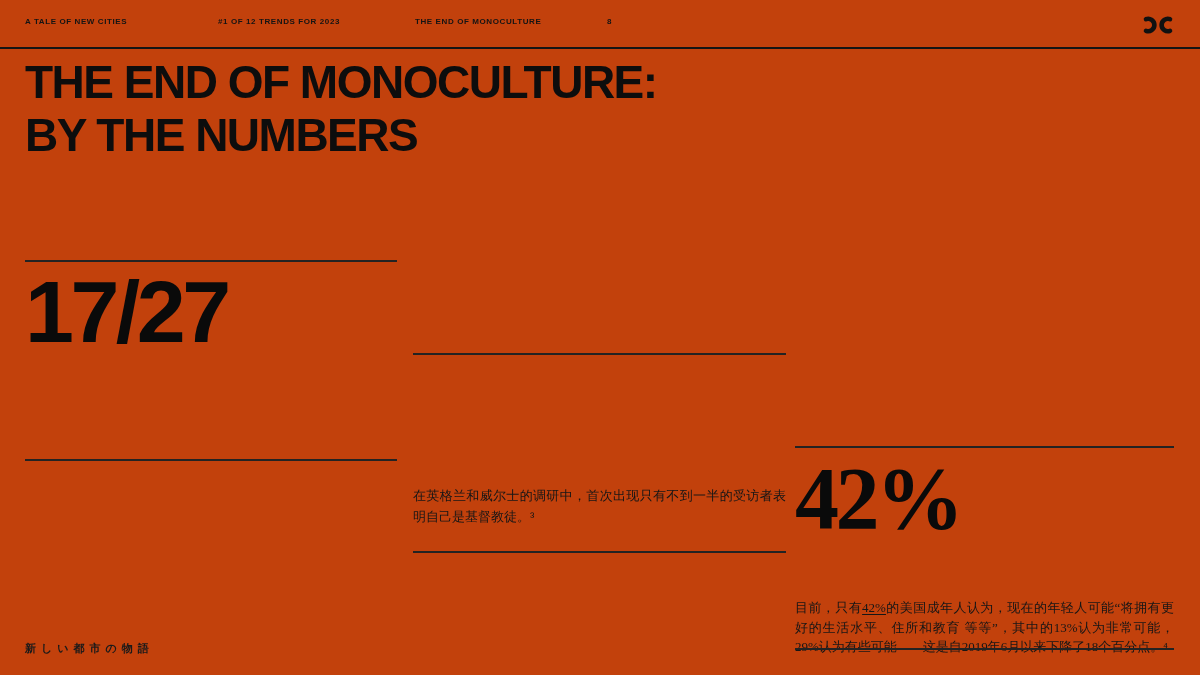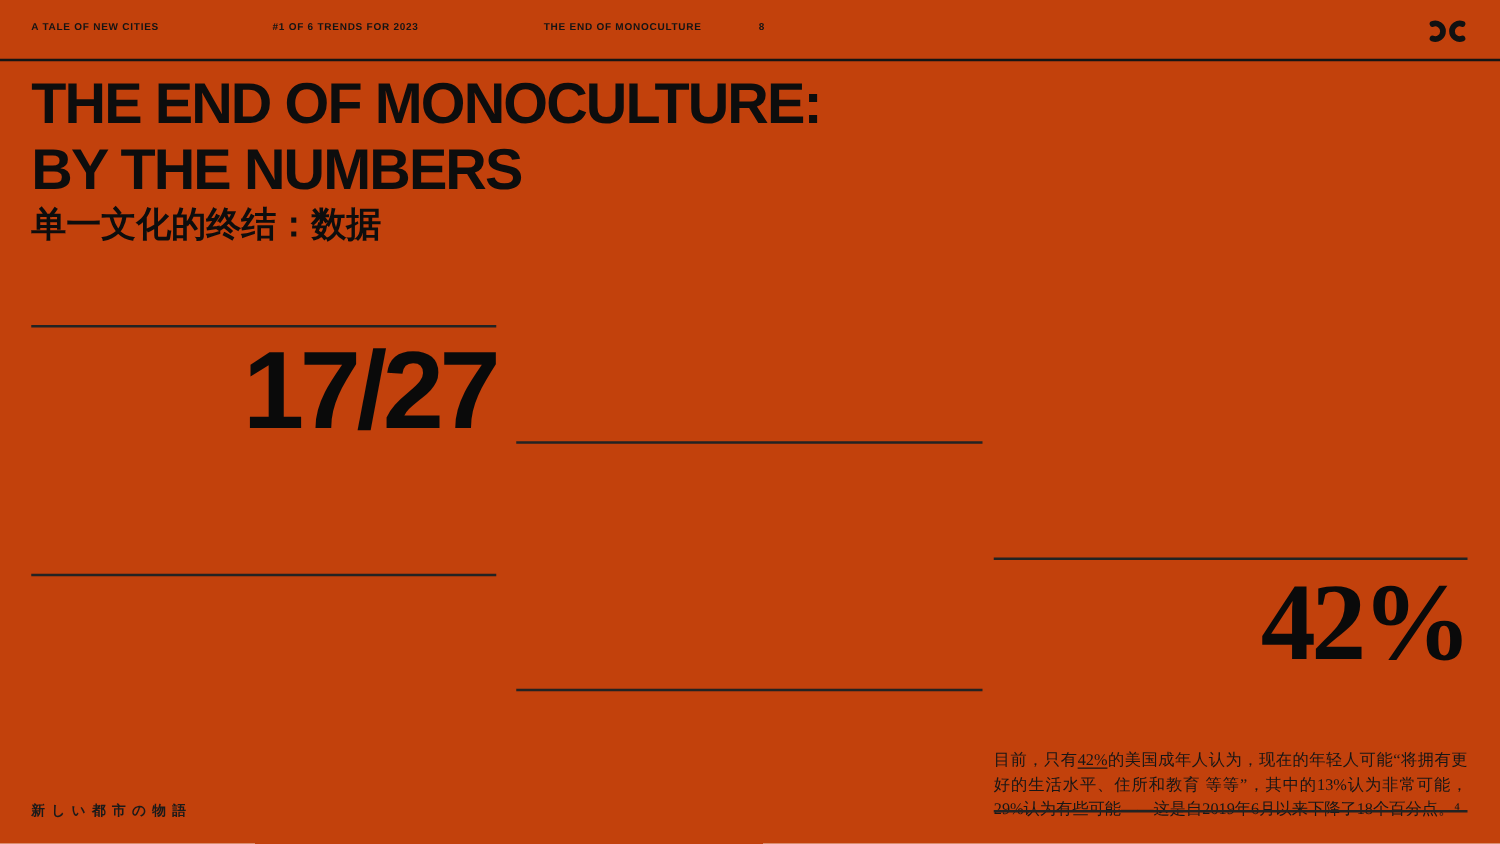--- a/index.html
+++ b/index.html
@@ -18,21 +18,21 @@
     position: absolute;
     top: 17px;
     font-size: 8px;
     font-weight: 700;
     letter-spacing: 0.6px;
     color: #141414;
     white-space: nowrap;
   }
   .hdr-1 { left: 25px; }
   .hdr-2 { left: 218px; }
-  .hdr-3 { left: 435px; }
+  .hdr-3 { left: 415px; }
   .hdr-page { left: 607px; }
   .logo {
     position: absolute;
     top: 15px;
     right: 24px;
     width: 36px;
     height: 20px;
   }
   .hdr-rule {
     position: absolute;
@@ -73,21 +73,20 @@
     background: #232323;
   }
   .stat-value {
     position: absolute;
     font-size: 88px;
     line-height: 1;
     font-weight: 700;
     letter-spacing: -0.04em;
     color: #0a0a0a;
     white-space: nowrap;
-    text-align: right;
   }
   .stat-desc {
     position: absolute;
     font-size: 13px;
     line-height: 20.5px;
     color: #161616;
     text-align: justify;
   }
   .stat-desc a, .stat-link {
     color: inherit;
@@ -117,42 +116,42 @@
     white-space: nowrap;
     text-align: right;
   }
 </style>
 </head>
 <body>
 
 <div class="slide">
 
   <div class="hdr-item hdr-1">A TALE OF NEW CITIES</div>
-  <div class="hdr-item hdr-2">#1 OF 6 TRENDS FOR 2023</div>
+  <div class="hdr-item hdr-2">#1 OF 12 TRENDS FOR 2023</div>
   <div class="hdr-item hdr-3">THE END OF MONOCULTURE</div>
   <div class="hdr-item hdr-page">8</div>
 
   <svg class="logo" viewBox="0 0 36 20" aria-hidden="true">
 
     <path d="M 6 4.2 A 6.2 6.2 0 1 1 6 15.8" fill="none" stroke="#111" stroke-width="4.6" stroke-linecap="round"></path>
 
     <path d="M 30 4.2 A 6.2 6.2 0 1 0 30 15.8" fill="none" stroke="#111" stroke-width="4.6" stroke-linecap="round"></path>
   </svg>
 
   <div class="hdr-rule"></div>
 
   <div class="title-line title-1">THE END OF MONOCULTURE:</div>
   <div class="title-line title-2">BY THE NUMBERS</div>
-  <div class="subtitle-zh">单一文化的终结：数据</div>
 
   <div class="rule c1 r1-top"></div>
   <div class="stat-value c1 v1">17/27</div>
   <div class="rule c1 r1-bot"></div>
 
   <div class="rule c2 r2-top"></div>
+  <div class="stat-desc c2 d2"><span>在英格兰和威尔士的调研中，首次出现只有不到一半的受访者表明自己是基督教徒。³</span><span></span><span></span></div>
   <div class="rule c2 r2-bot"></div>
 
   <div class="rule c3 r3-top"></div>
   <div class="stat-value c3 v3">42%</div>
   <div class="stat-desc c3 d3"><span>目前，只有</span><a class="stat-link">42%</a><span>的美国成年人认为，现在的年轻人可能“将拥有更好的生活水平、住所和教育 等等”，其中的13%认为非常可能，29%认为有些可能——这是自2019年6月以来下降了18个百分点。⁴</span></div>
   <div class="rule c3 r3-bot"></div>
 
   <div class="footer-jp">新しい都市の物語</div>
 
 </div>

